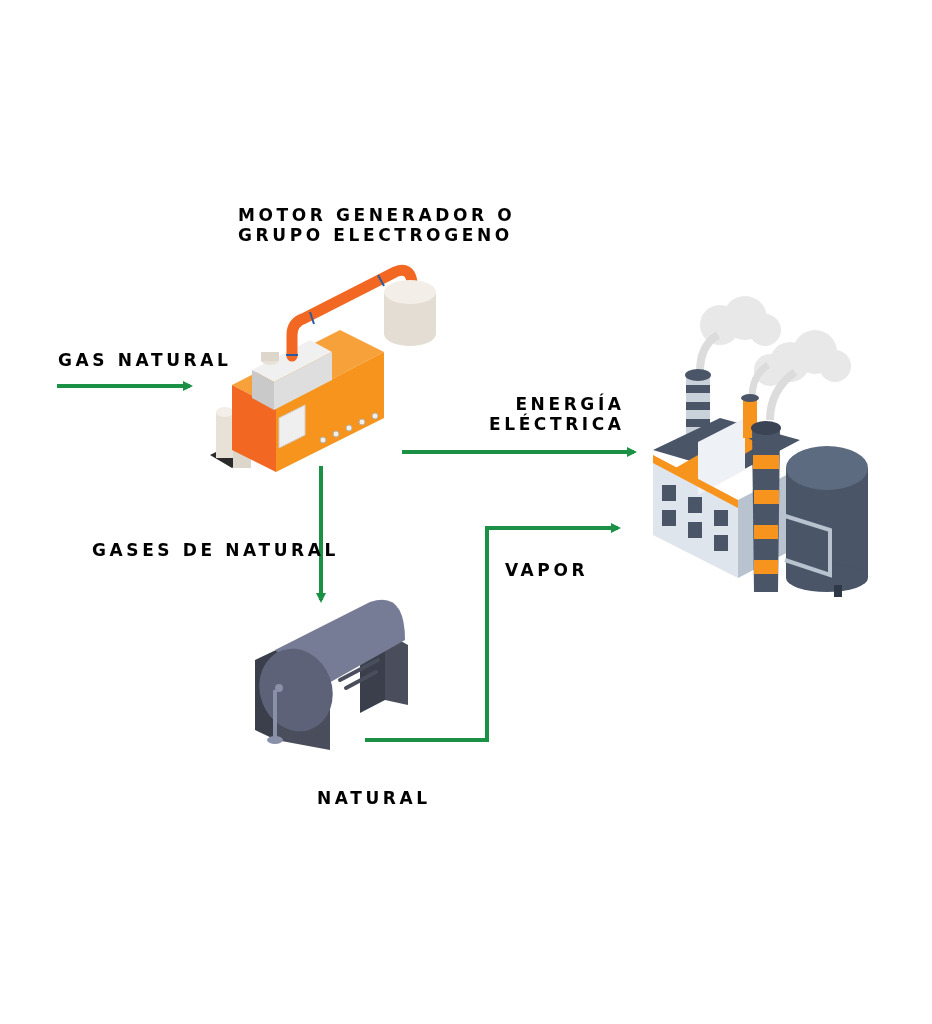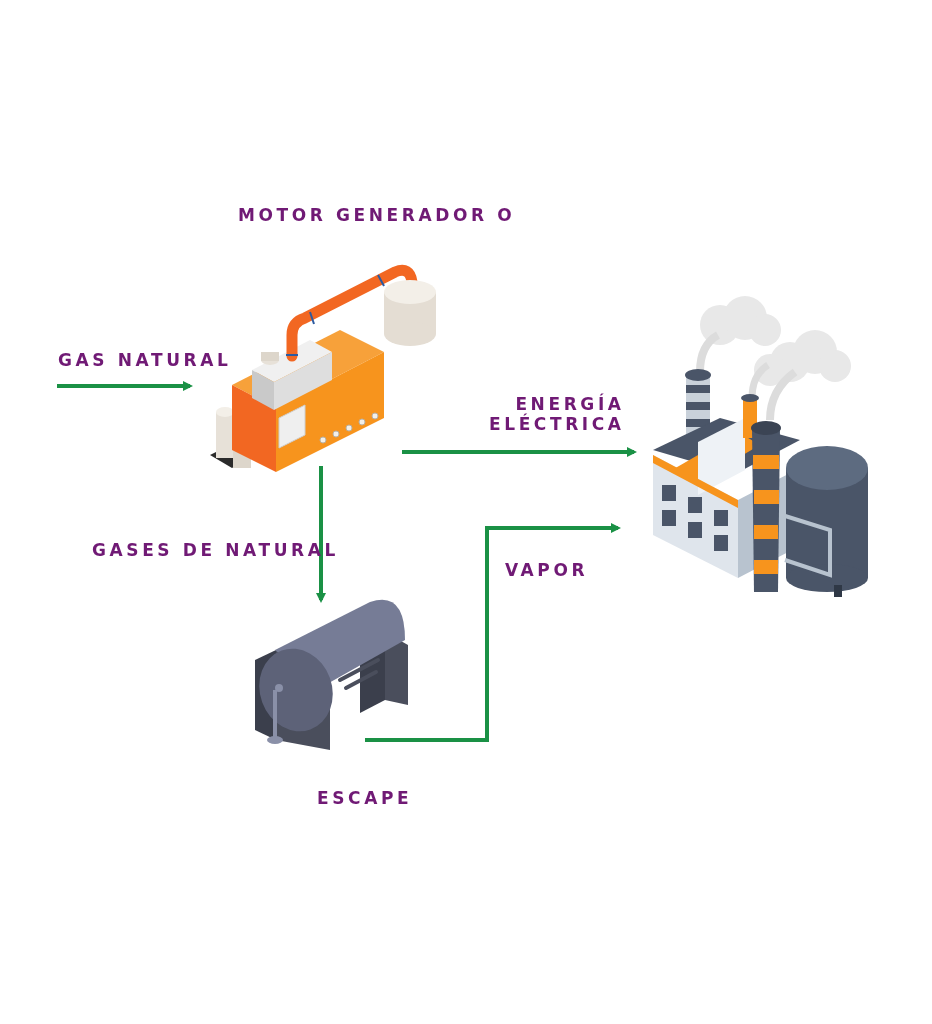--- a/index.html
+++ b/index.html
@@ -1,17 +1,17 @@
 <!DOCTYPE html>
 <html><head>
 <meta charset="utf-8">
 <style>
   html, body { margin: 0; padding: 0; background: #ffffff; }
   body { width: 932px; height: 1024px; position: relative; overflow: hidden; font-family: "DejaVu Sans", sans-serif; }
-  .label { position: absolute; color: #701a75; font-weight: bold; font-size: 17px; letter-spacing: 3.6px; line-height: 20px; white-space: nowrap; }
+  .label { position: absolute; color: #000000; font-weight: bold; font-size: 17px; letter-spacing: 3.6px; line-height: 20px; white-space: nowrap; }
   svg.canvas { position: absolute; left: 0; top: 0; }
 </style>
 </head>
 <body>
 
 <svg class="canvas" width="932" height="1024" viewBox="0 0 932 1024">
   <defs>
     <marker id="ah" markerWidth="10" markerHeight="10" refX="7" refY="5" orient="auto" markerUnits="userSpaceOnUse">
       <path d="M0,0 L10,5 L0,10 z" fill="#1a9145"></path>
     </marker>
@@ -124,26 +124,27 @@
     <rect x="786" y="468" width="82" height="110" fill="#4a5568"></rect>
     <ellipse cx="827" cy="468" rx="41" ry="22" fill="#5d6b80"></ellipse>
     <ellipse cx="827" cy="578" rx="41" ry="14" fill="#4a5568"></ellipse>
     <path d="M782,515 L830,530 L830,575 L785,560" fill="none" stroke="#b8c3cf" stroke-width="4"></path>
     <rect x="834" y="585" width="8" height="12" fill="#2f3846"></rect>
   </g>
 </svg>
 
 <div class="label" style="left:238px; top:205px;">
   <div>MOTOR GENERADOR O</div>
+  <div>GRUPO ELECTROGENO</div>
 </div>
 
 <div class="label" style="left:58px; top:350px;">GAS NATURAL</div>
 
 <div class="label" style="left:489px; top:394px;text-align:right;">
   <div>ENERGÍA</div>
   <div>ELÉCTRICA</div>
 </div>
 
 <div class="label" style="left:92px; top:540px;">GASES DE NATURAL</div>
 
 <div class="label" style="left:505px; top:548px;margin-top:12px;">VAPOR</div>
 
-<div class="label" style="left:317px; top:788px;">ESCAPE</div>
+<div class="label" style="left:317px; top:788px;">NATURAL</div>
 
 </body></html>

